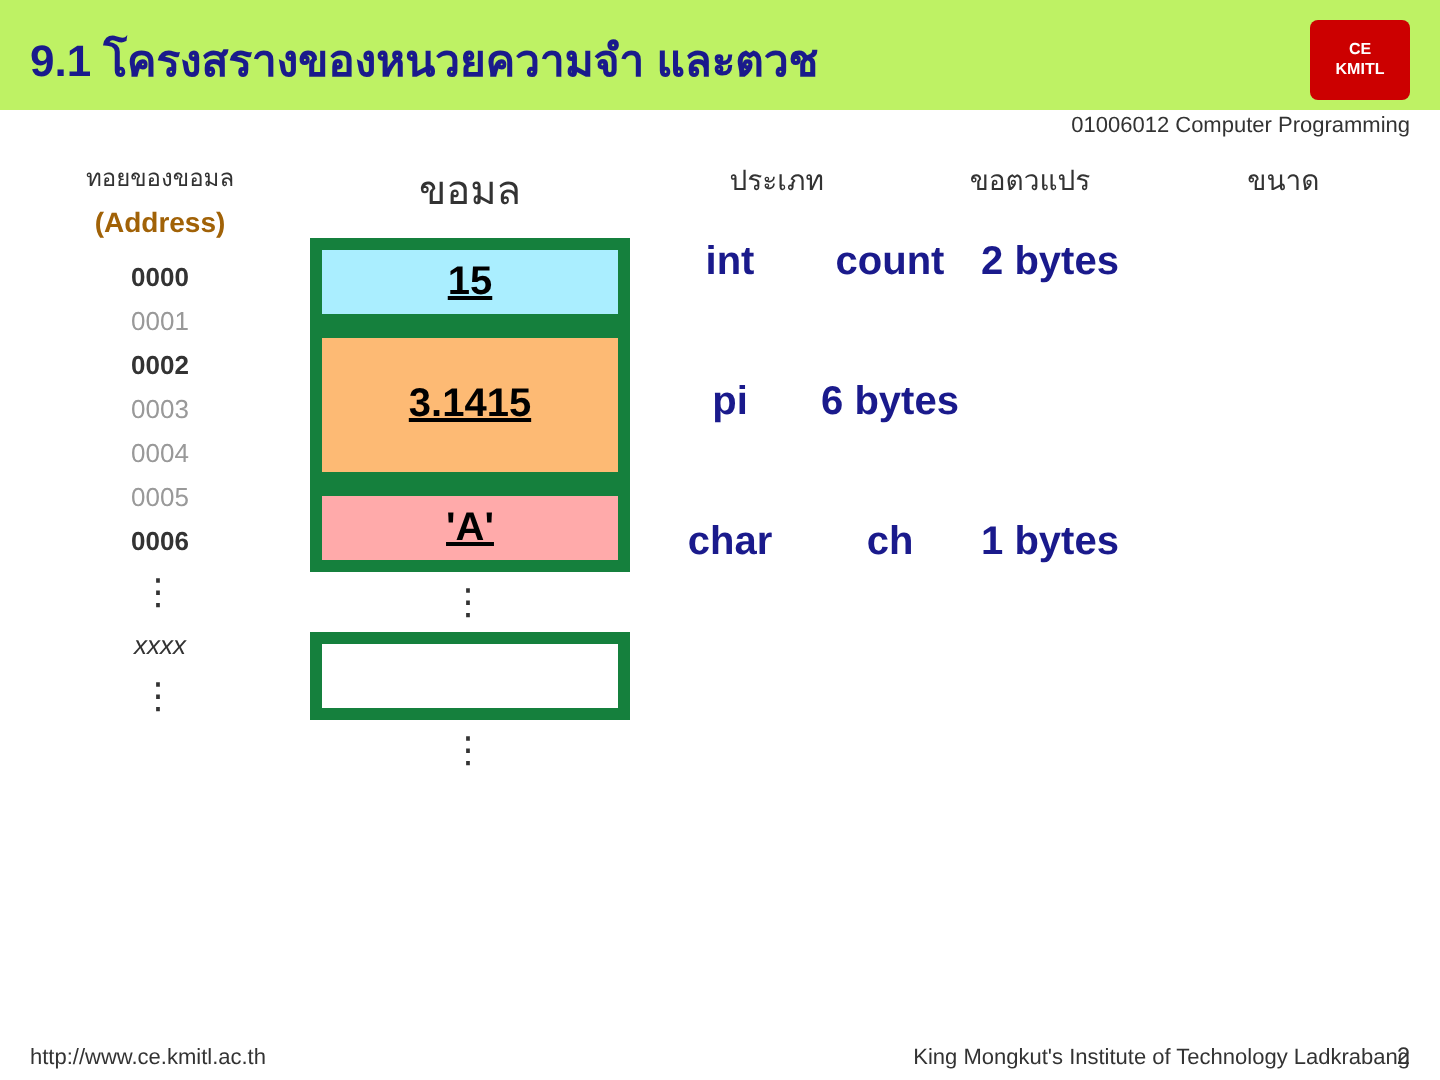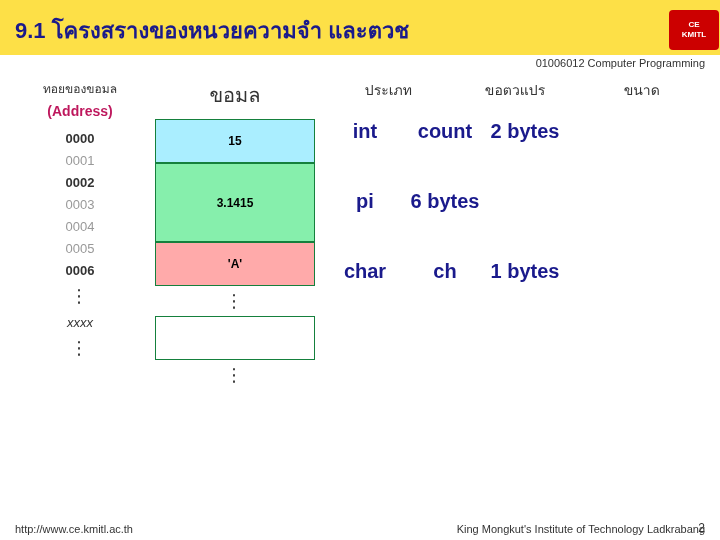--- a/index.html
+++ b/index.html
@@ -7,22 +7,22 @@
     body {
       width: 720px;
       height: 540px;
       background: #fff;
       font-family: Arial, sans-serif;
       overflow: hidden;
       position: relative;
     }
 
     .header {
-      background: #fde047;
-      padding: 10px 1px 5px 15px;
+      background: #bef264;
+      padding: 10px 15px 5px 15px;
       display: flex;
       align-items: center;
       justify-content: space-between;
     }
 
     .title {
       font-size: 22px;
       font-weight: bold;
       color: #1a1a8c;
     }
@@ -68,21 +68,21 @@
 
     .address-header {
       font-size: 12px;
       color: #333;
       text-align: center;
       margin-bottom: 5px;
     }
 
     .address-sub {
       font-size: 14px;
-      color: #be185d;
+      color: #a16207;
       text-align: center;
       margin-bottom: 8px;
       font-weight: bold;
     }
 
     .address-list {
       display: flex;
       flex-direction: column;
       gap: 0;
     }
@@ -144,36 +144,37 @@
       margin-bottom: 8px;
       font-weight: normal;
     }
 
     .memory-block {
       display: flex;
       flex-direction: column;
     }
 
     .mem-cell {
-      border: 1px solid #15803d;
-      text-align: center;
-      font-size: 12px;
-      font-weight: bold;
-      display: flex;
-      align-items: center;
-      justify-content: center;
+      border: 6px solid #15803d;
+      text-align: center;
+      font-size: 20px;
+      font-weight: bold;
+      display: flex;
+      align-items: center;
+      justify-content: center;
+      text-decoration: underline;
     }
 
     .mem-cell-cyan {
       background: #aaeeff;
       height: 44px;
     }
 
     .mem-cell-purple {
-      background: #86efac;
+      background: #fdba74;
       height: 79px;
     }
 
     .mem-cell-pink {
       background: #ffaaaa;
       height: 44px;
     }
 
     .mem-cell-white {
       background: #fff;

